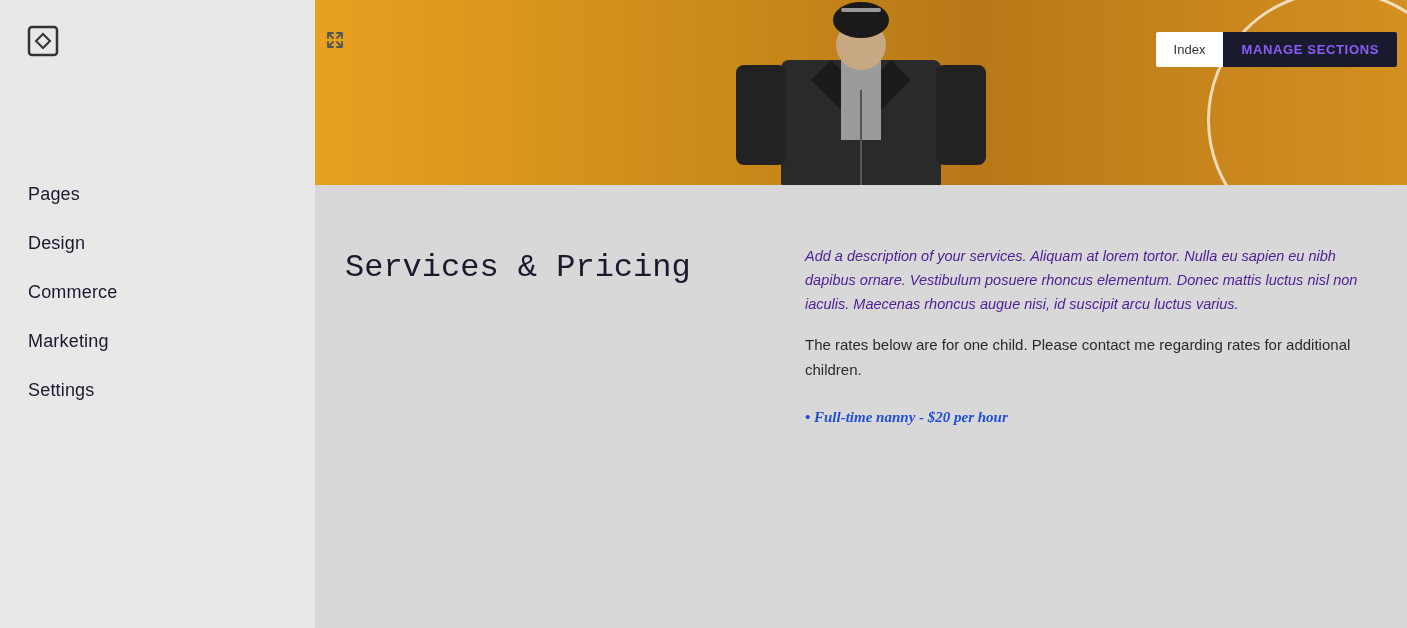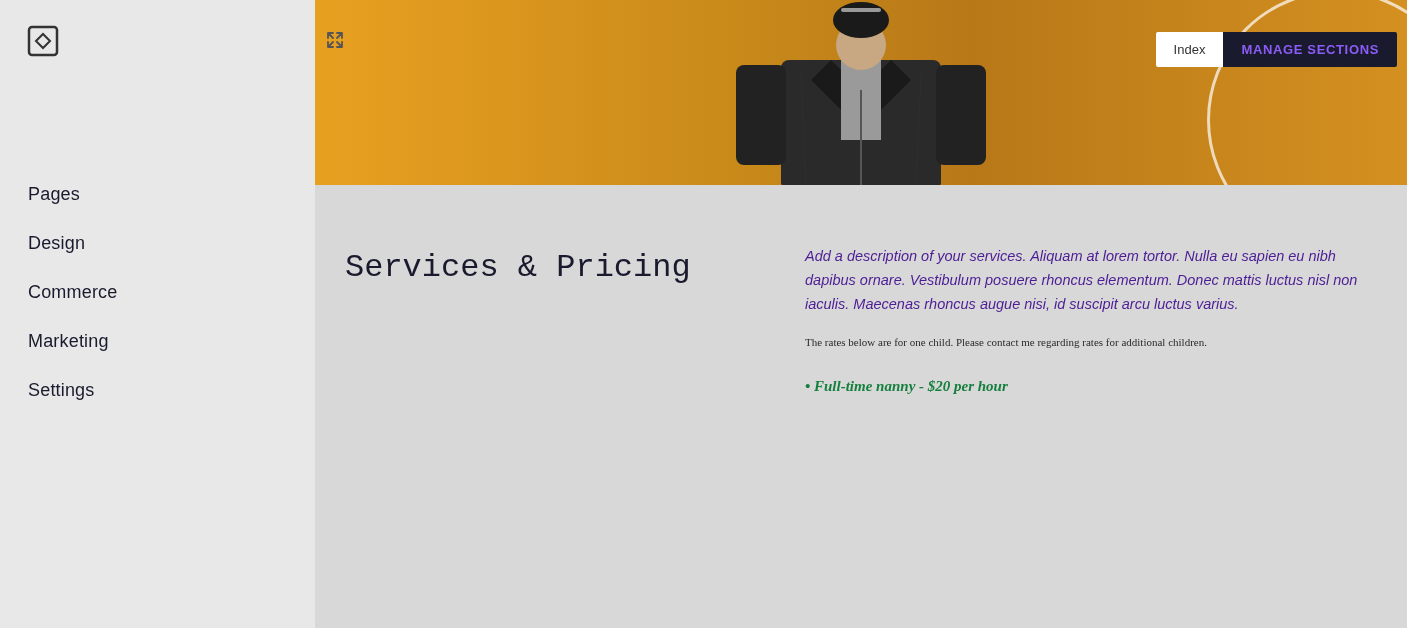--- a/index.html
+++ b/index.html
@@ -205,35 +205,34 @@
     }
 
     #desc-text-1 {
       font-size: 14.5px;
       line-height: 1.65;
       color: #4c1d95;
       font-style: italic;
     }
 
     #desc-text-2 {
-      font-size: 11px;
+      font-size: 15px;
       line-height: 1.65;
       color: #2a2a2a;
-      font-family: Liberation Serif, serif;
     }
 
     #bullet-section {
       margin-top: 10px;
     }
 
     #bullet-item {
       font-size: 15px;
       font-style: italic;
       font-weight: 600;
-      color: #15803d;
+      color: #1d4ed8;
       font-family: Georgia, 'Times New Roman', serif;
     }
 
     #bullet-item::before {
       content: '• ';
     }
   </style>
 </head>
 <body>
 

